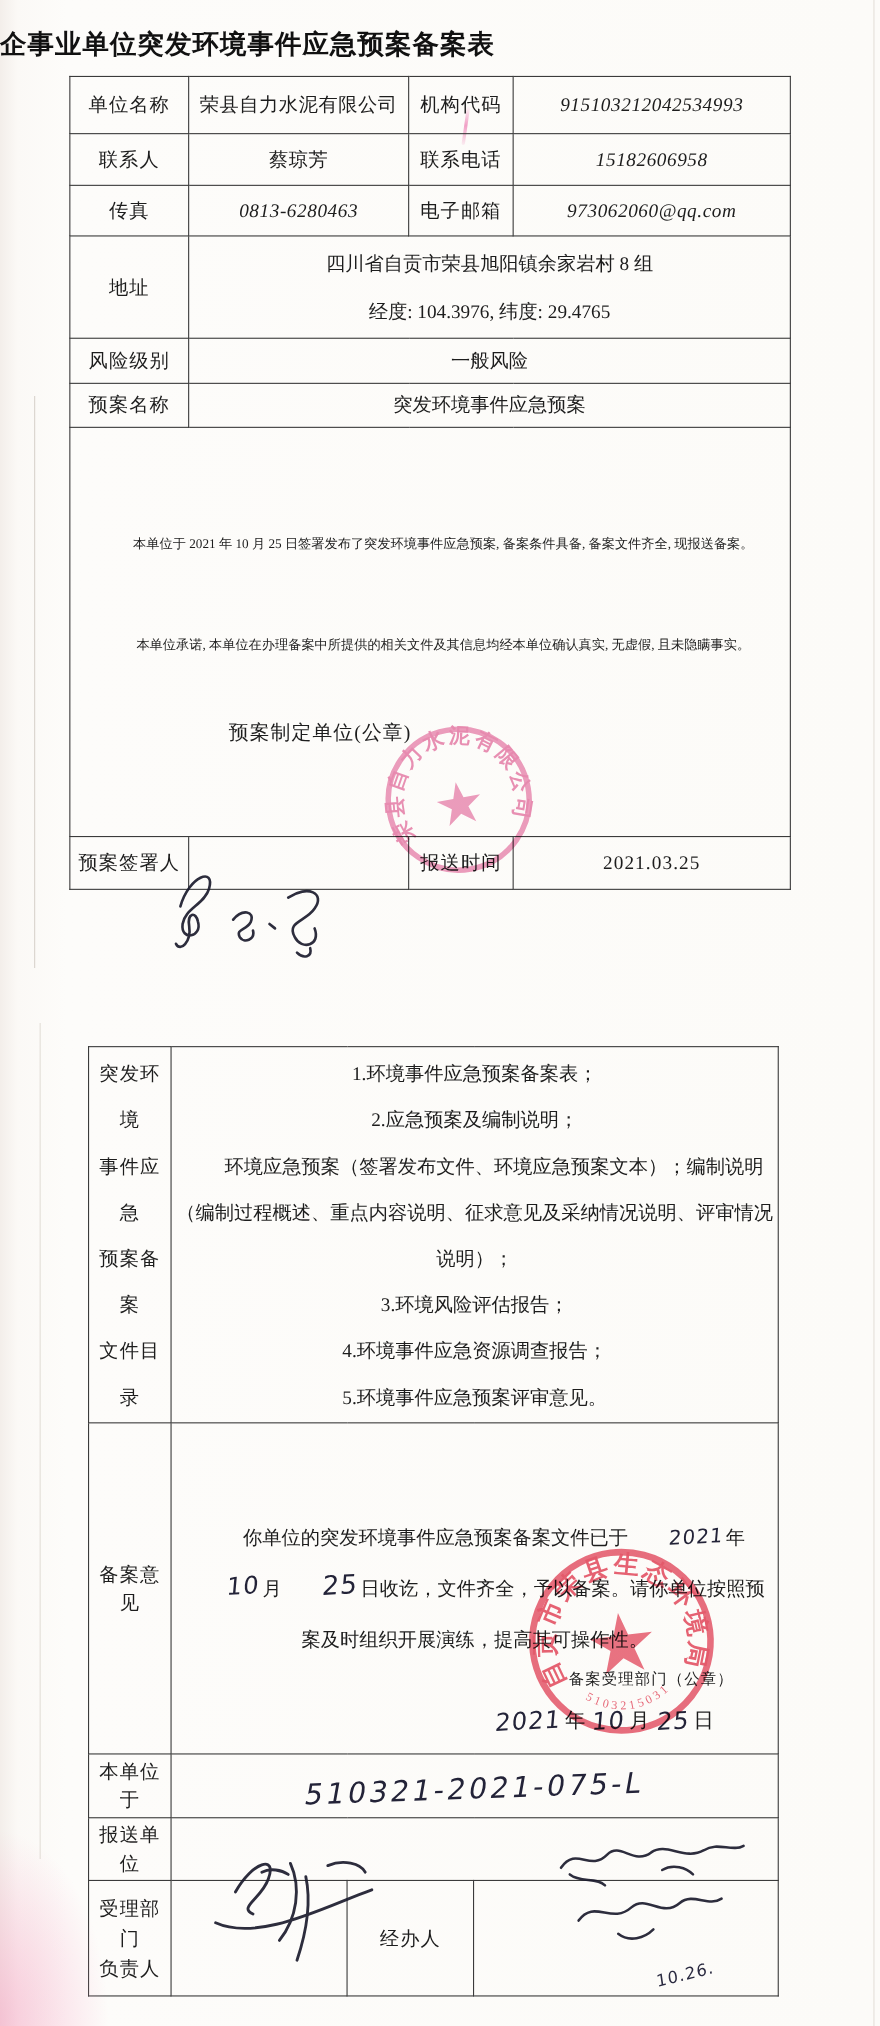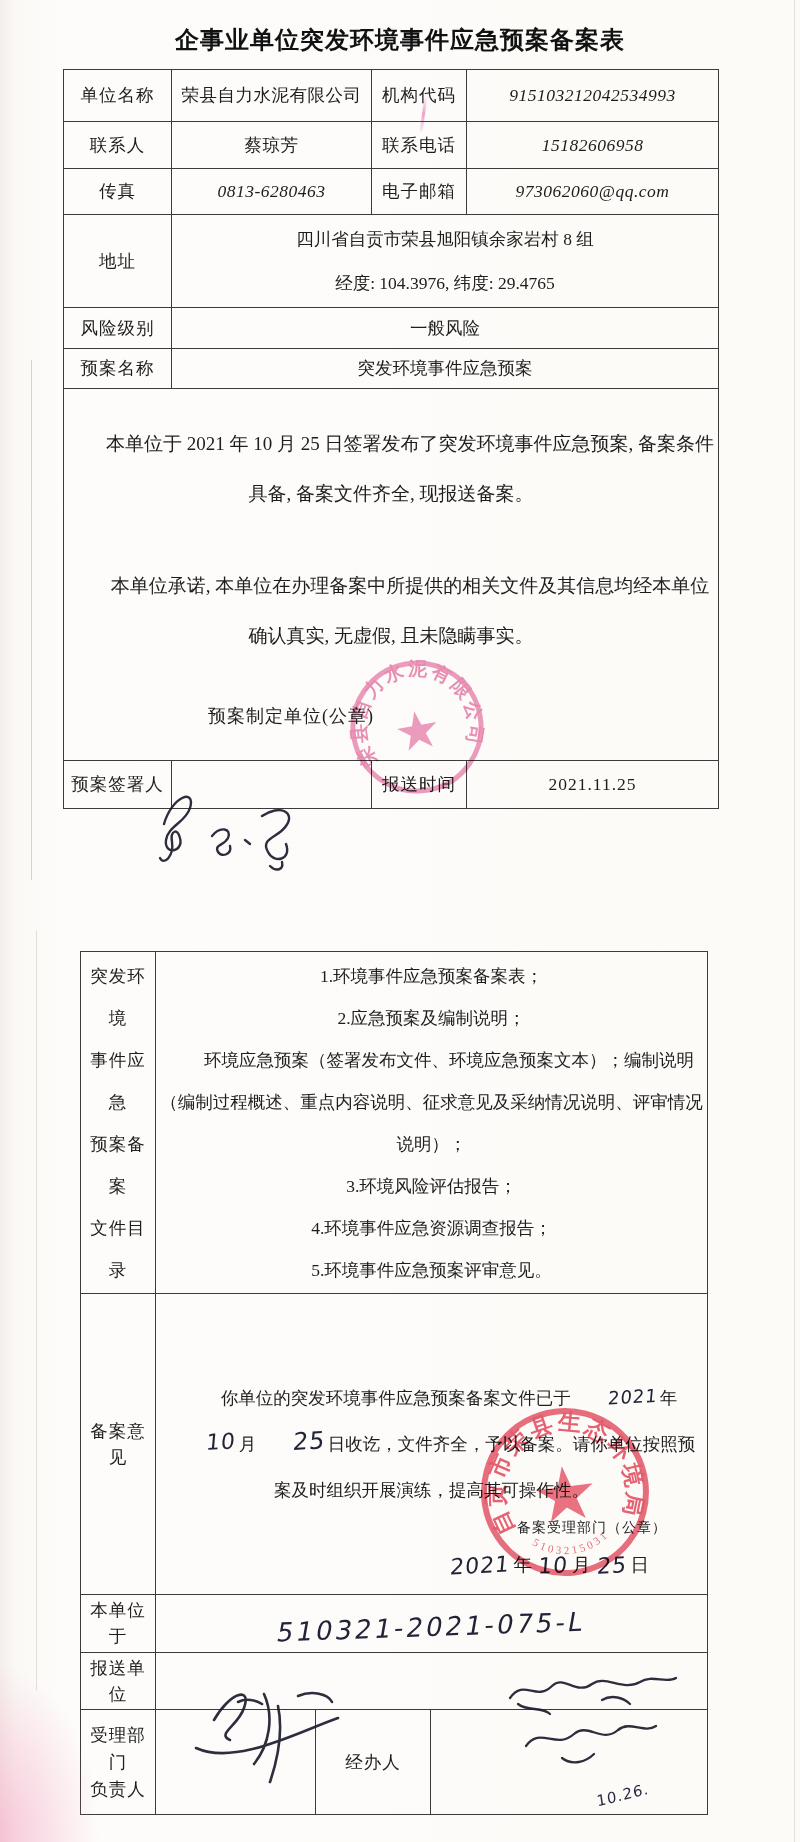--- a/index.html
+++ b/index.html
@@ -18,21 +18,21 @@
   }
   .edge-line-l{position:absolute;left:31px;top:360px;width:1px;height:520px;background:#d9d3cd;}
   .edge-line-l2{position:absolute;left:36px;top:930px;width:1px;height:760px;background:#e3ded8;}
   .edge-line-r{position:absolute;right:5px;top:0;width:1px;height:1842px;background:#e4e0da;}
   .pink-tick{position:absolute;left:422px;top:96px;width:3px;height:36px;
     background:linear-gradient(180deg,rgba(235,110,170,.0),rgba(235,110,170,.65),rgba(235,110,170,.1));
     border-radius:3px;transform:rotate(8deg);}
 
   h1.form-title{
     position:absolute;top:24px;left:0;width:100%;margin:0;
-    text-align:center;font-size:24px;font-weight:700;letter-spacing:1px;
+    text-align:left;font-size:24px;font-weight:700;letter-spacing:1px;
     font-family:"Liberation Sans","DejaVu Sans",sans-serif;color:#111;
   }
 
   table.sheet{border-collapse:collapse;table-layout:fixed;}
   table.sheet td{
     border:1.6px solid #3b3b3b;
     font-size:17.5px;line-height:1.5;
     text-align:center;vertical-align:middle;
     padding:2px 4px;color:#1d1d1d;
   }
@@ -44,21 +44,21 @@
   td.num{font-size:18px;letter-spacing:.5px;font-style:italic;}
 
   
   .addr-line{line-height:44px;}
 
   
   td.decl{
     text-align:left;vertical-align:top;
     padding:46px 28px 0 30px;
   }
-  td.decl p{margin:0 0 42px 0;text-indent:2em;line-height:50px;font-size:19px;}
+  td.decl p{margin:0 0 42px 0;text-indent:2em;line-height:50px;font-size:12px;}
   .seal-caption{
     text-align:center;padding-right:200px;font-size:18px;letter-spacing:1px;margin-top:30px;
   }
 
   
   td.cat-lab{vertical-align:middle;}
   .cat-lab-line{display:block;line-height:42px;letter-spacing:1px;font-size:17.5px;}
   td.cat-content{
     text-align:left;vertical-align:top;padding:16px 52px 0 14px;font-size:18px;
   }
@@ -164,21 +164,21 @@
       <td colspan="4" class="decl">
         <p>本单位于 2021 年 10 月 25 日签署发布了突发环境事件应急预案, 备案条件具备, 备案文件齐全, 现报送备案。</p>
         <p>本单位承诺, 本单位在办理备案中所提供的相关文件及其信息均经本单位确认真实, 无虚假, 且未隐瞒事实。</p>
         <div class="seal-caption">预案制定单位(公章)</div>
       </td>
     </tr>
     <tr style="height:48px">
       <td class="lab">预案签署人</td>
       <td></td>
       <td class="lab">报送时间</td>
-      <td class="time-val">2021.11.25</td>
+      <td class="time-val">2021.03.25</td>
     </tr>
   </tbody>
     </table>
 
   <table class="sheet t2">
     <colgroup>
         <col style="width:75px">
         <col style="width:160px">
         <col style="width:115px">
         <col style="width:277px">

